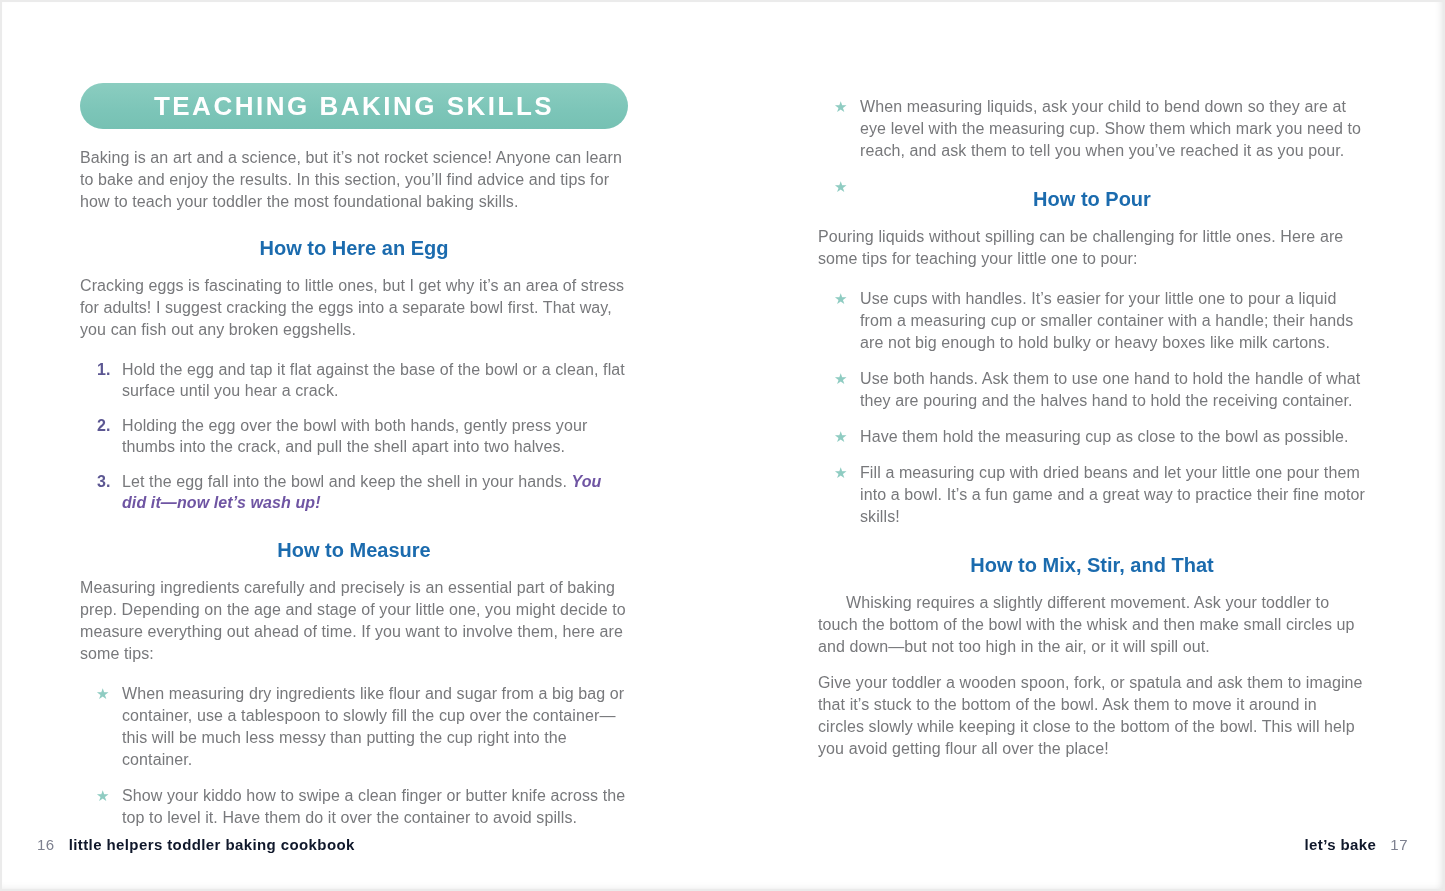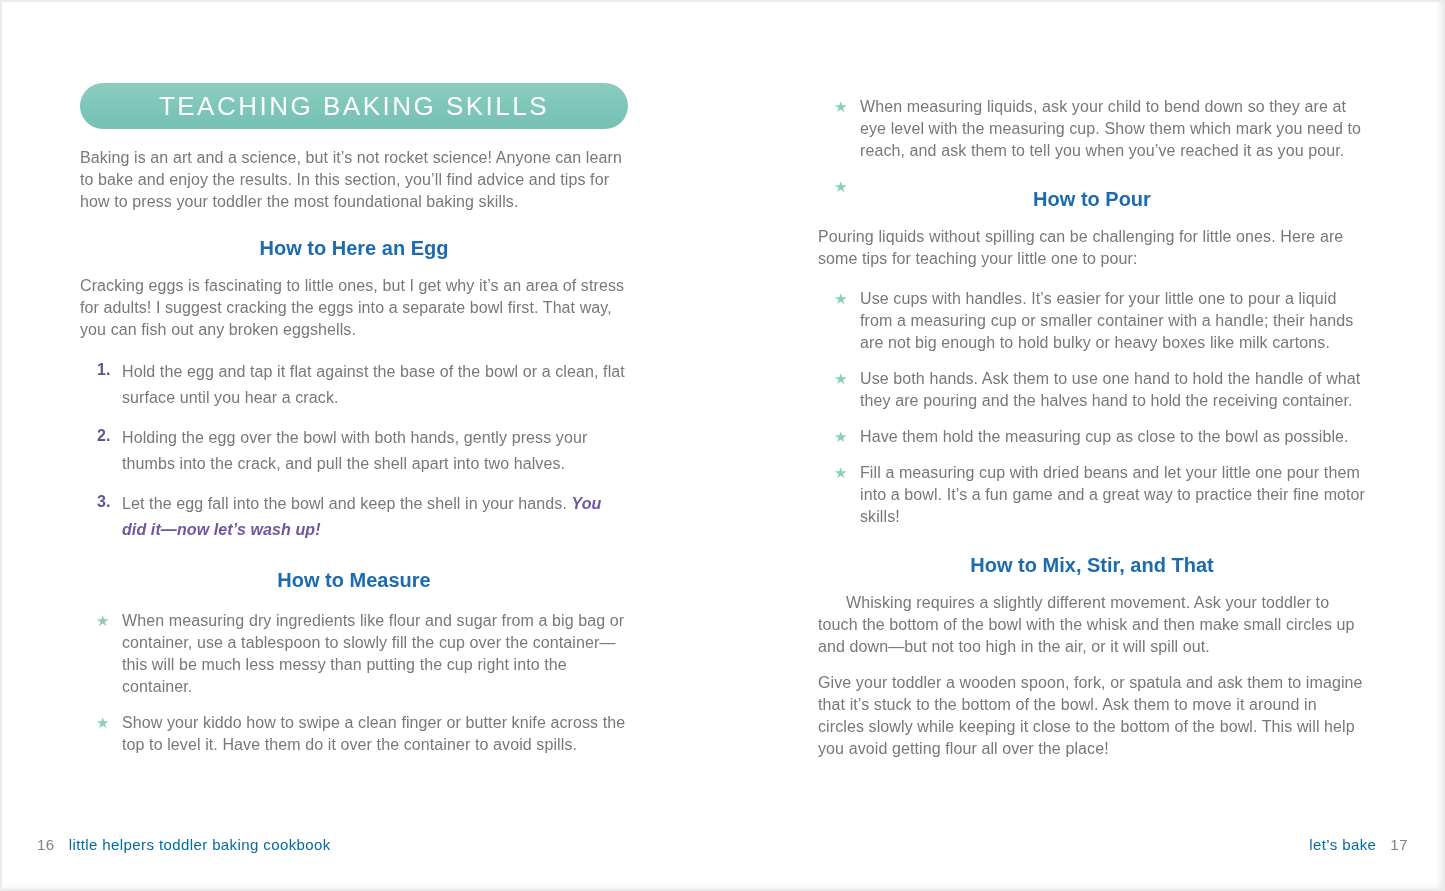--- a/index.html
+++ b/index.html
@@ -19,21 +19,21 @@
     height:46px;
     background:linear-gradient(180deg,#8bcdc0 0%,#7cc5b8 60%,#76c1b3 100%);
     border-radius:23px;
     display:flex;align-items:center;justify-content:center;
     margin-bottom:18px;
   }
   .banner span{
     color:#ffffff;
     font-size:26px;
     letter-spacing:2.5px;
-    font-weight:400;
+    font-weight:700;
     text-align:center;
   }
 
   .body-text{
     color:#77787b;
     font-size:16px;
     line-height:22px;
     margin:0 0 14px 0;
     letter-spacing:0.1px;
   }
@@ -49,21 +49,21 @@
   .steps{margin:18px 0 0 0;}
   .step{display:flex;margin-bottom:14px;}
   .step-num{
     flex:0 0 25px;
     margin-left:17px;
     color:#5c5792;
     font-weight:bold;
     font-size:16px;line-height:22px;
   }
   .step-text{
-    color:#77787b;font-size:16px;line-height:26px;letter-spacing:0.1px;
+    color:#77787b;font-size:16px;line-height:21px;letter-spacing:0.1px;
   }
   .emphasis{
     color:#6f55a3;
     font-weight:bold;
     font-style:italic;
   }
 
   .tips{margin-top:18px;}
   .tip{
     position:relative;
@@ -81,52 +81,53 @@
   .para-lead{margin-bottom:0;}
 
   .footer{
     position:absolute;
     left:37px;right:37px;top:836px;
     display:flex;justify-content:space-between;align-items:flex-end;
     font-size:15px;
   }
   .footer-group{display:flex;align-items:baseline;gap:14px;}
   .page-num{color:#7d808f;letter-spacing:0.5px;}
-  .footer-title{color:#0369a1;font-weight:normal;letter-spacing:0.4px;}
+  .footer-title{color:#0f172a;font-weight:bold;letter-spacing:0.4px;}
 </style>
 </head>
 <body>
 
 <div class="col col-left">
 
   <div class="banner">
     <span>TEACHING BAKING SKILLS</span>
   </div>
 
-  <p class="body-text">Baking is an art and a science, but it’s not rocket science! Anyone can learn to bake and enjoy the results. In this section, you’ll find advice and tips for how to press your toddler the most foundational baking skills.</p>
+  <p class="body-text">Baking is an art and a science, but it’s not rocket science! Anyone can learn to bake and enjoy the results. In this section, you’ll find advice and tips for how to teach your toddler the most foundational baking skills.</p>
 
   <h2 class="section-heading first-heading">How to Here an Egg</h2>
   <p class="body-text">Cracking eggs is fascinating to little ones, but I get why it’s an area of stress for adults! I suggest cracking the eggs into a separate bowl first. That way, you can fish out any broken eggshells.</p>
 
   <div class="steps">
     <div class="step">
       <span class="step-num">1.</span>
       <span class="step-text">Hold the egg and tap it flat against the base of the bowl or a clean, flat surface until you hear a crack.</span>
     </div>
     <div class="step">
       <span class="step-num">2.</span>
       <span class="step-text">Holding the egg over the bowl with both hands, gently press your thumbs into the crack, and pull the shell apart into two halves.</span>
     </div>
     <div class="step">
       <span class="step-num">3.</span>
       <span class="step-text"><span>Let the egg fall into the bowl and keep the shell in your hands. </span><span class="emphasis">You did it—now let’s wash up!</span></span>
     </div>
   </div>
 
   <h2 class="section-heading">How to Measure</h2>
+  <p class="body-text">Measuring ingredients carefully and precisely is an essential part of baking prep. Depending on the age and stage of your little one, you might decide to measure everything out ahead of time. If you want to involve them, here are some tips:</p>
 
   <div class="tips">
     <div class="tip">
       <span class="star">★</span>
       <span>When measuring dry ingredients like flour and sugar from a big bag or container, use a tablespoon to slowly fill the cup over the container—this will be much less messy than putting the cup right into the container.</span>
     </div>
     <div class="tip">
       <span class="star">★</span>
       <span>Show your kiddo how to swipe a clean finger or butter knife across the top to level it. Have them do it over the container to avoid spills.</span>
     </div>

